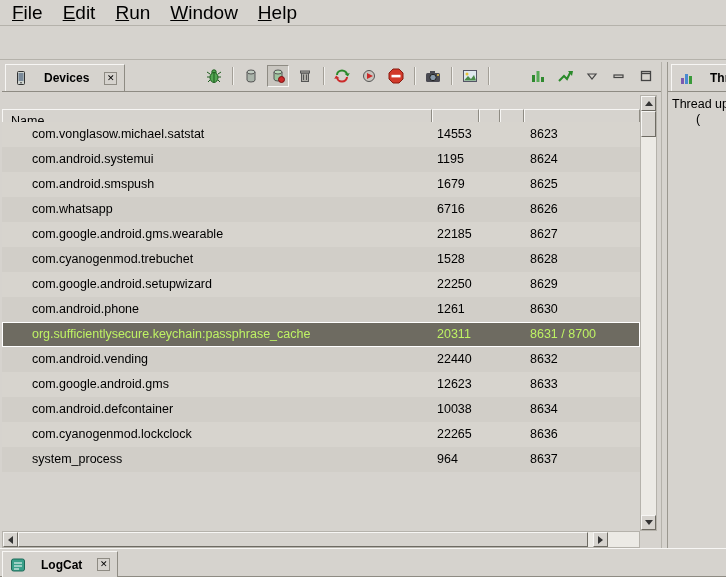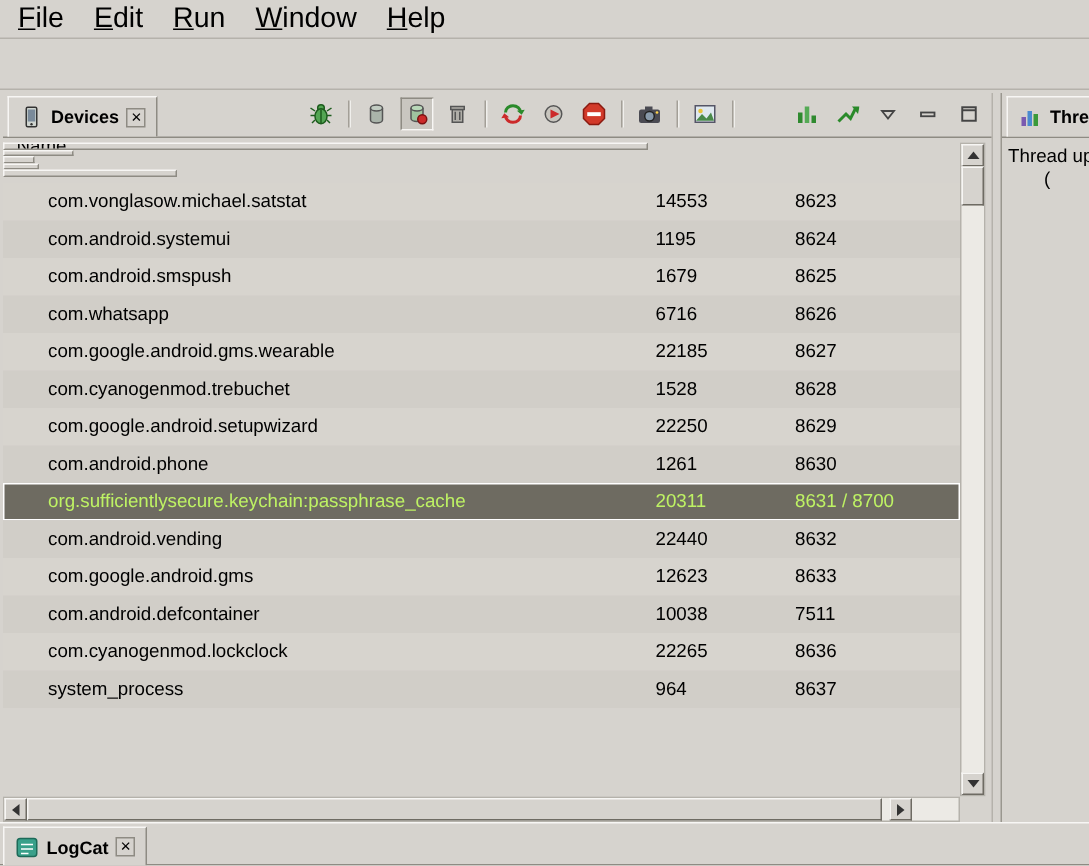--- a/index.html
+++ b/index.html
@@ -20,40 +20,40 @@
   
   #toolbar-strip { position:absolute; top:26px; left:0; width:100%; height:34px; border-bottom:1px solid #b5b2ab; }
   
   #devices-panel { position:absolute; left:2px; top:62px; width:660px; height:486px; border-right:1px solid #b5b2ab; }
   #right-panel { position:absolute; left:667px; top:62px; width:59px; height:486px; border-left:1px solid #9a978f; overflow:hidden; }
   .tabbar {
     position:absolute; top:0; left:0; right:0; height:30px;
     border-bottom:1px solid #8e8b83; display:flex; align-items:flex-end;
   }
   .tab {
-    display:inline-flex; align-items:center; gap:5px; height:27px; padding:0 7px;
+    display:inline-flex; align-items:center; gap:15px; height:27px; padding:0 7px;
     background:#d6d3ce; white-space:nowrap;
     border:1px solid #8e8b83; border-bottom:none;
     border-top-color:#f7f6f4; border-left-color:#f7f6f4;
     margin-left:3px; font-size:12px; font-weight:bold;
   }
   .tab .icon { width:16px; height:16px; display:inline-block; }
   .close-box {
     font-size:9px; font-weight:normal; width:13px; height:13px; line-height:11px;
     border:1px solid #8e8b83; text-align:center; display:inline-block; background:#d6d3ce;
   }
   
   .tb-icons { margin-left:auto; display:flex; align-items:center; gap:5px; padding-right:4px; height:30px; }
   .tbtn { width:22px; height:22px; display:flex; align-items:center; justify-content:center; border:1px solid transparent; }
   .tbtn .icon { width:16px; height:16px; display:block; }
   .tbtn.pressed { background:#c9c6c0; border:1px solid; border-color:#8e8b83 #f7f6f4 #f7f6f4 #8e8b83; }
   .tb-sep { width:1px; height:18px; background:#a39f97; box-shadow:1px 0 0 #f0efec; margin:0 2px; }
   .tb-spacer { width:26px; }
   
-  #table-header { position:absolute; top:33px; left:0; height:23px; display:flex;flex-direction:column; }
+  #table-header { position:absolute; top:47px; left:0; height:23px; display:flex; }
   .hcell {
     height:23px; background:#d6d3ce; font-size:12.5px;
     border-top:1px solid #f7f6f4; border-left:1px solid #f7f6f4;
     border-right:1px solid #8e8b83; border-bottom:1px solid #8e8b83;
     display:flex; align-items:center; padding-left:8px; overflow:hidden;
   }
   #table-body { position:absolute; top:60px; left:0; width:638px; height:400px; overflow:hidden; }
   .trow { position:relative; width:638px; height:25px; }
   .trow:nth-child(odd)  { background:#d7d4ce; }
   .trow:nth-child(even) { background:#d1cec8; }
@@ -287,21 +287,21 @@
           <span class="cport">8632</span>
         </div>
         <div class="trow">
           <span class="cname">com.google.android.gms</span>
           <span class="cpid">12623</span>
           <span class="cport">8633</span>
         </div>
         <div class="trow">
           <span class="cname">com.android.defcontainer</span>
           <span class="cpid">10038</span>
-          <span class="cport">7511</span>
+          <span class="cport">8634</span>
         </div>
         <div class="trow">
           <span class="cname">com.cyanogenmod.lockclock</span>
           <span class="cpid">22265</span>
           <span class="cport">8636</span>
         </div>
         <div class="trow">
           <span class="cname">system_process</span>
           <span class="cpid">964</span>
           <span class="cport">8637</span>

